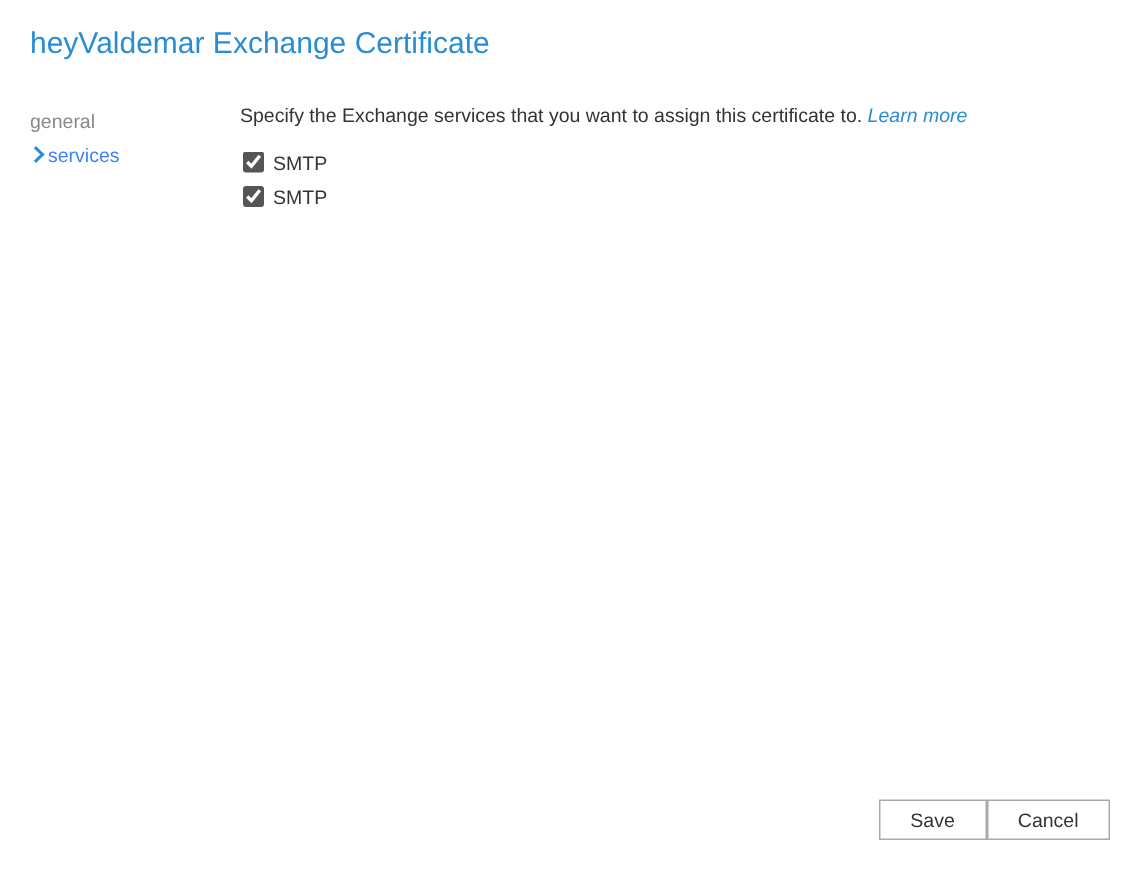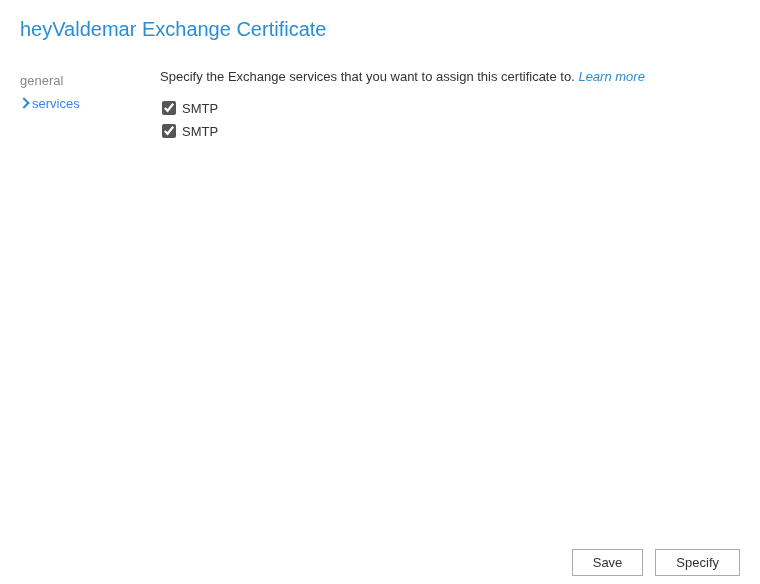--- a/index.html
+++ b/index.html
@@ -97,24 +97,24 @@
     .checkbox-item input[type="checkbox"] {
       width: 14px;
       height: 14px;
       margin: 0;
       cursor: pointer;
       accent-color: #555;
     }
 
     .footer-buttons {
       position: absolute;
-      bottom: 8px;
+      bottom: 24px;
       right: 20px;
       display: flex;
-      gap: 12px;
+      gap: 0;
     }
 
     .btn {
       padding: 5px 20px;
       font-size: 13px;
       font-family: 'Segoe UI', Arial, sans-serif;
       border: 1px solid #aaa;
       background: #fff;
       color: #333;
       cursor: pointer;
@@ -149,14 +149,14 @@
       <label class="checkbox-item">
         <input type="checkbox" checked="" style="">
         <span>SMTP</span>
       </label>
     </div>
   </div>
 </div>
 
 <div class="footer-buttons">
   <button class="btn">Save</button>
-  <button class="btn">Specify</button>
+  <button class="btn">Cancel</button>
 </div>
 
 </body></html>

